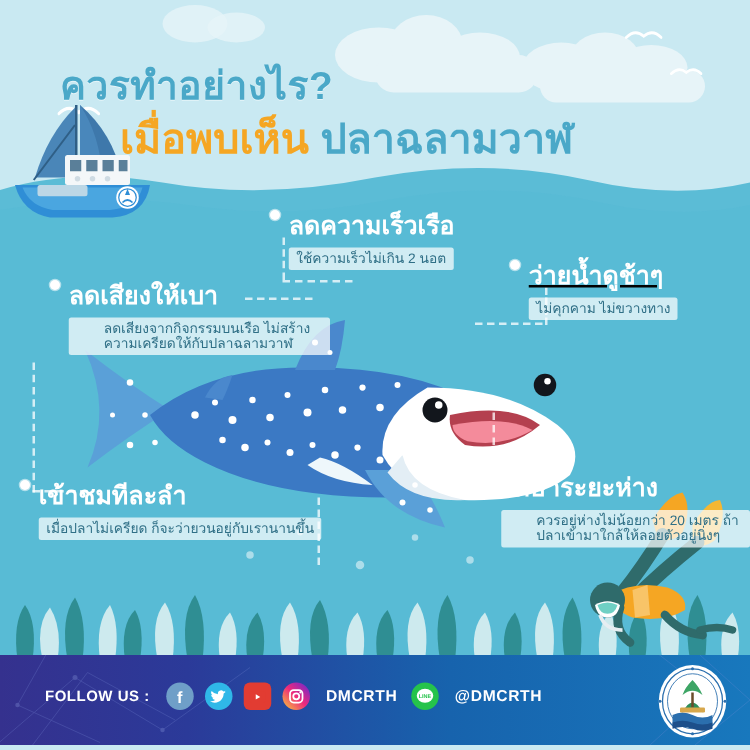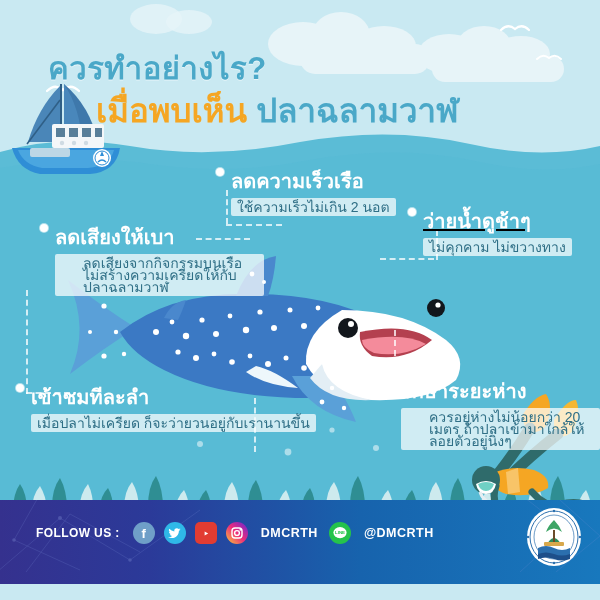--- a/index.html
+++ b/index.html
@@ -29,33 +29,33 @@
   .t-blue{color:#4aa8c8;}
 
   
   .tip{position:absolute;z-index:25;}
   .tip-head{display:flex;align-items:flex-start;gap:7px;}
   .dot{width:8px;height:8px;border-radius:50%;background:#ffffff;flex:0 0 auto;
        box-shadow:0 0 0 1px rgba(255,255,255,.55);}
   .tip-title{font-size:20px;font-weight:bold;color:#ffffff;white-space:nowrap;line-height:26px;}
   .tip-sub{display:inline-block;margin-top:4px;margin-left:15px;
            background:rgba(255,255,255,.72);color:#2f6f86;
-           font-size:14px;line-height:12px;padding:3px 6px;border-radius:2px;white-space:nowrap;}
+           font-size:11px;line-height:12px;padding:3px 6px;border-radius:2px;white-space:nowrap;}
   .tip-sub.two{white-space:normal;max-width:175px;padding-left:28px;}
 
   
   .dash{position:absolute;z-index:20;border:0;}
   .dash-v{border-left:2px dashed rgba(255,255,255,.75);}
   .dash-h{border-top:2px dashed rgba(255,255,255,.75);}
 
   
   .grass{position:absolute;left:0;bottom:72px;width:600px;height:60px;z-index:15;}
 
   
-  .footer{position:absolute;left:0;bottom:16px;width:600px;height:84px;z-index:40;
+  .footer{position:absolute;left:0;bottom:4px;width:600px;height:72px;z-index:40;
           background:linear-gradient(90deg,#35318e 0%,#2b3a99 25%,#1763ad 60%,#1878bd 100%);
           overflow:hidden;}
   .footer .net{position:absolute;inset:0;opacity:.35;}
   .follow-row{position:absolute;left:36px;top:22px;display:flex;align-items:center;gap:9px;}
   .follow-label{color:#ffffff;font-size:12px;font-weight:bold;letter-spacing:.4px;margin-right:4px;}
   .sicon{width:22px;height:22px;border-radius:50%;display:flex;align-items:center;
          justify-content:center;color:#fff;font-size:13px;font-weight:bold;flex:0 0 auto;}
   .sicon.fb{background:#6f9fc8;}
   .sicon.tw{background:#2fb8e8;}
   .sicon.yt{background:#e23c32;border-radius:5px;}

